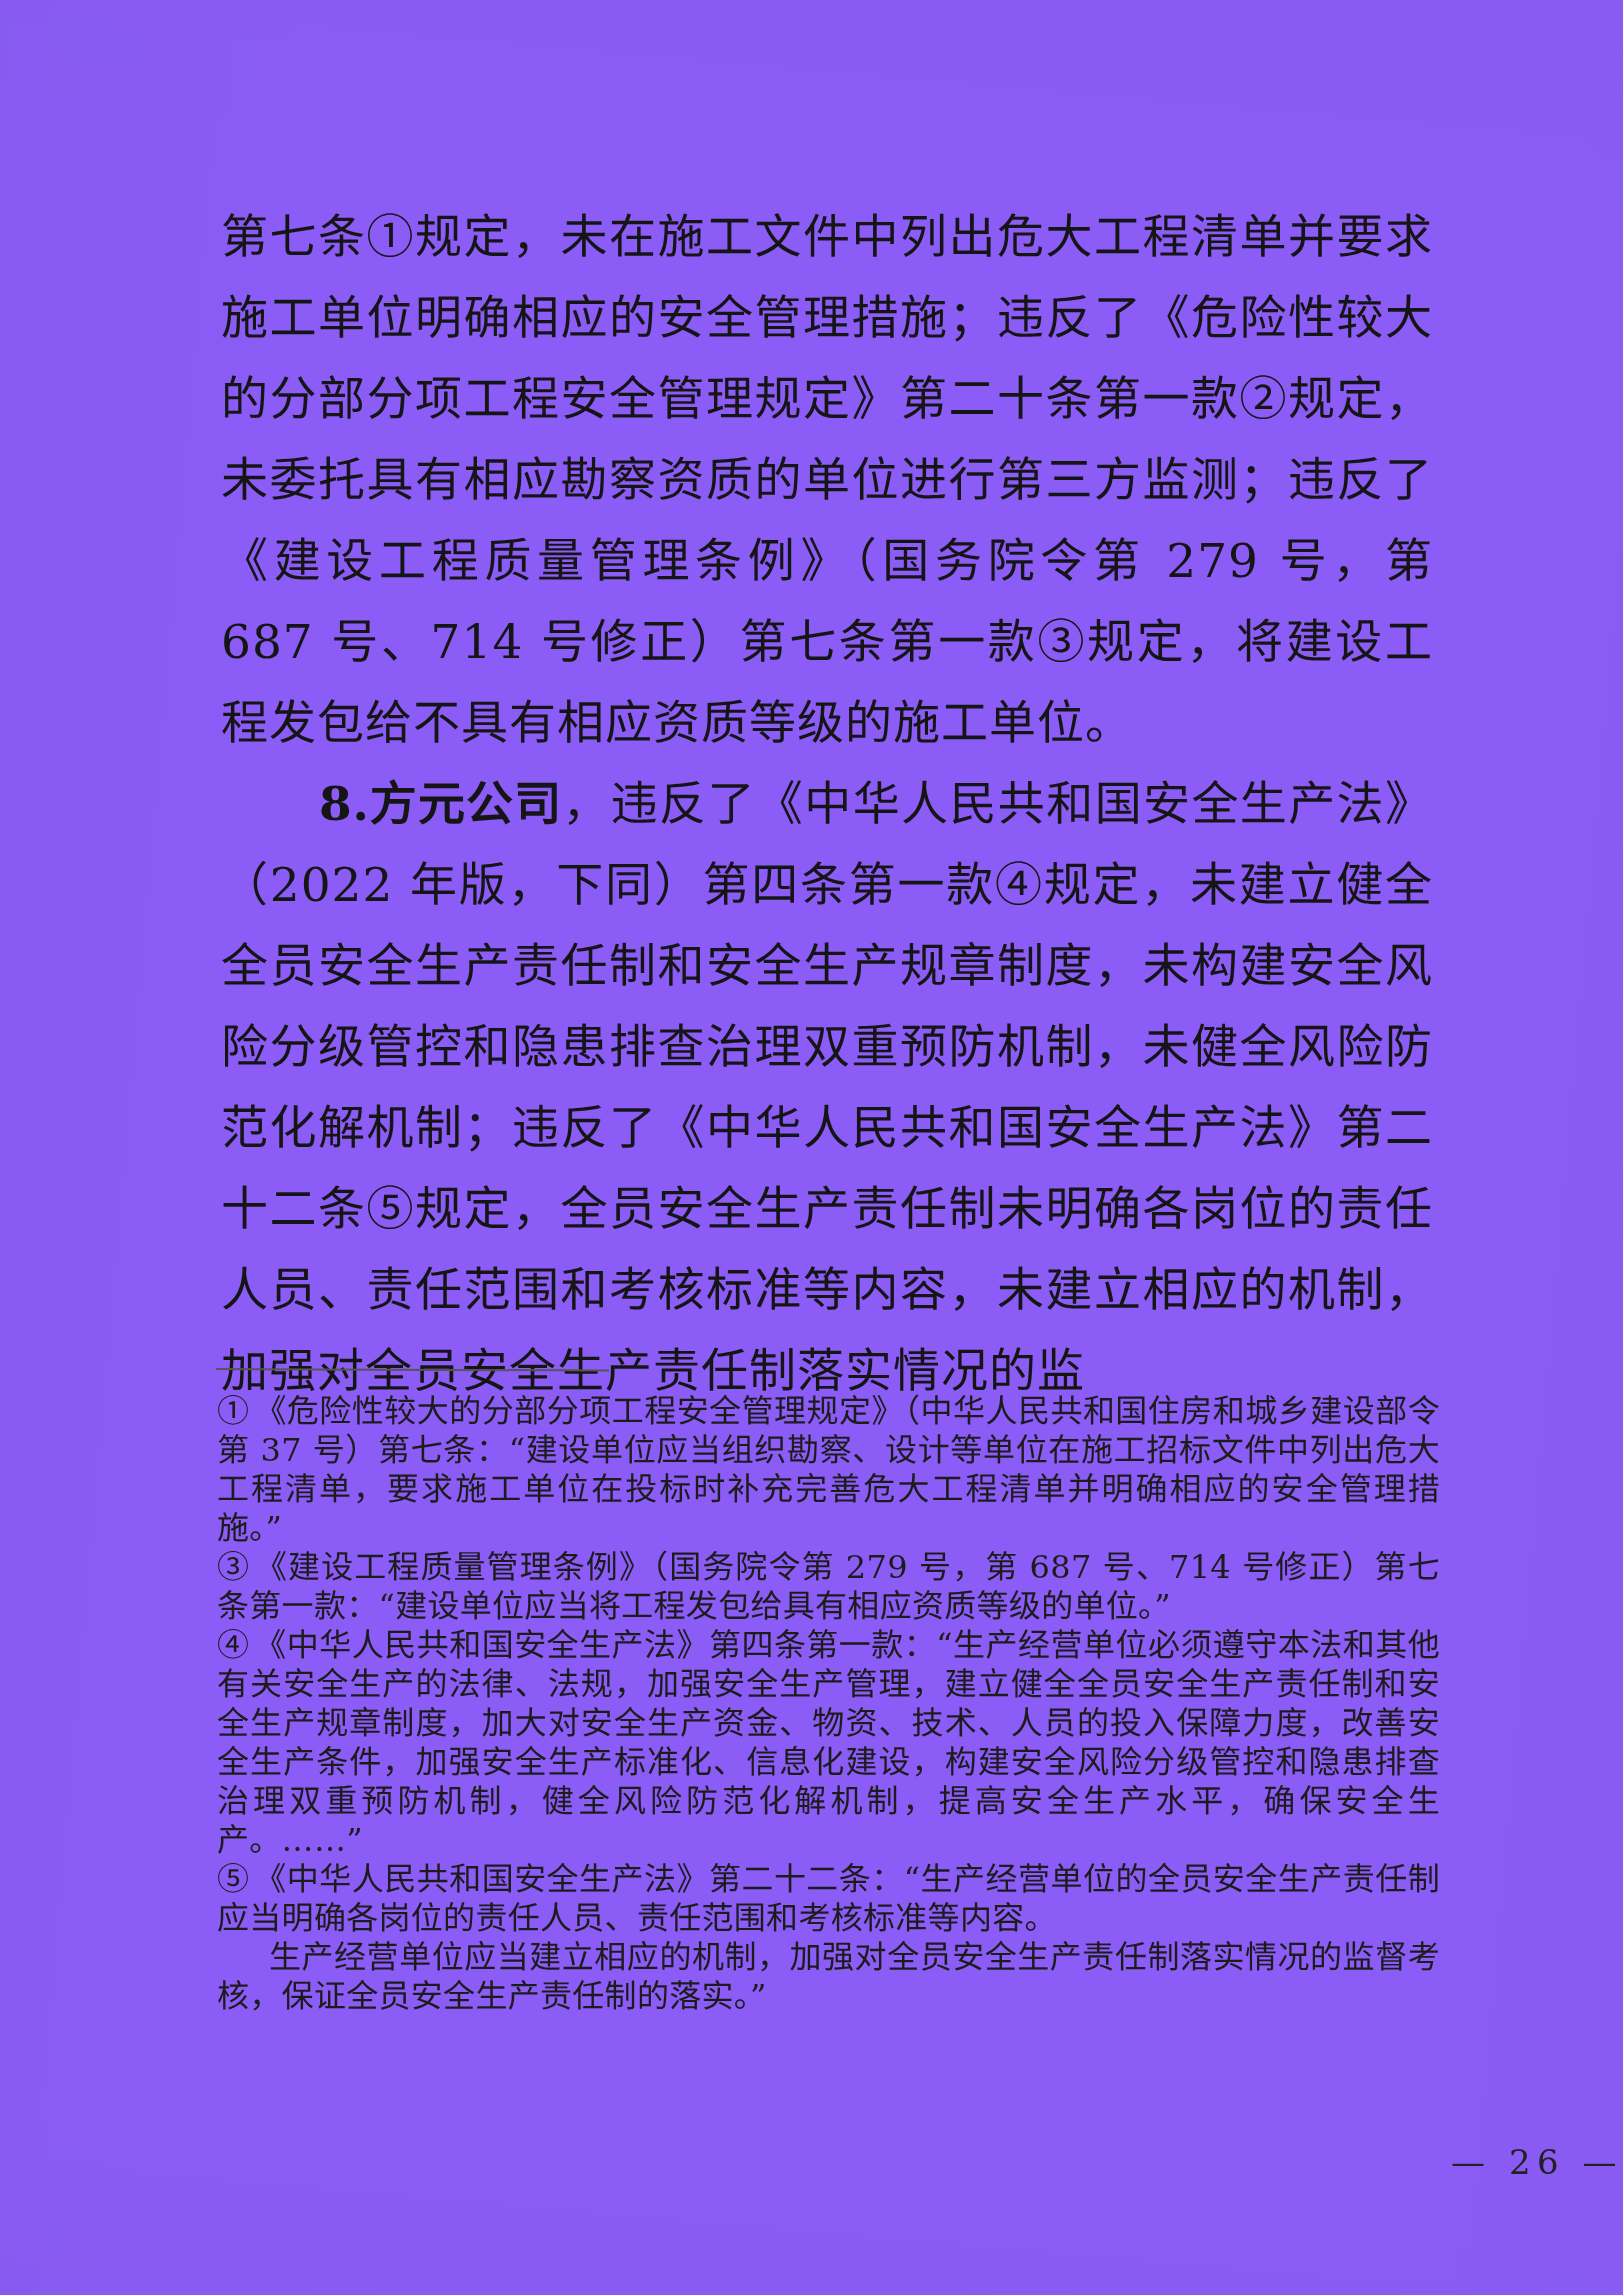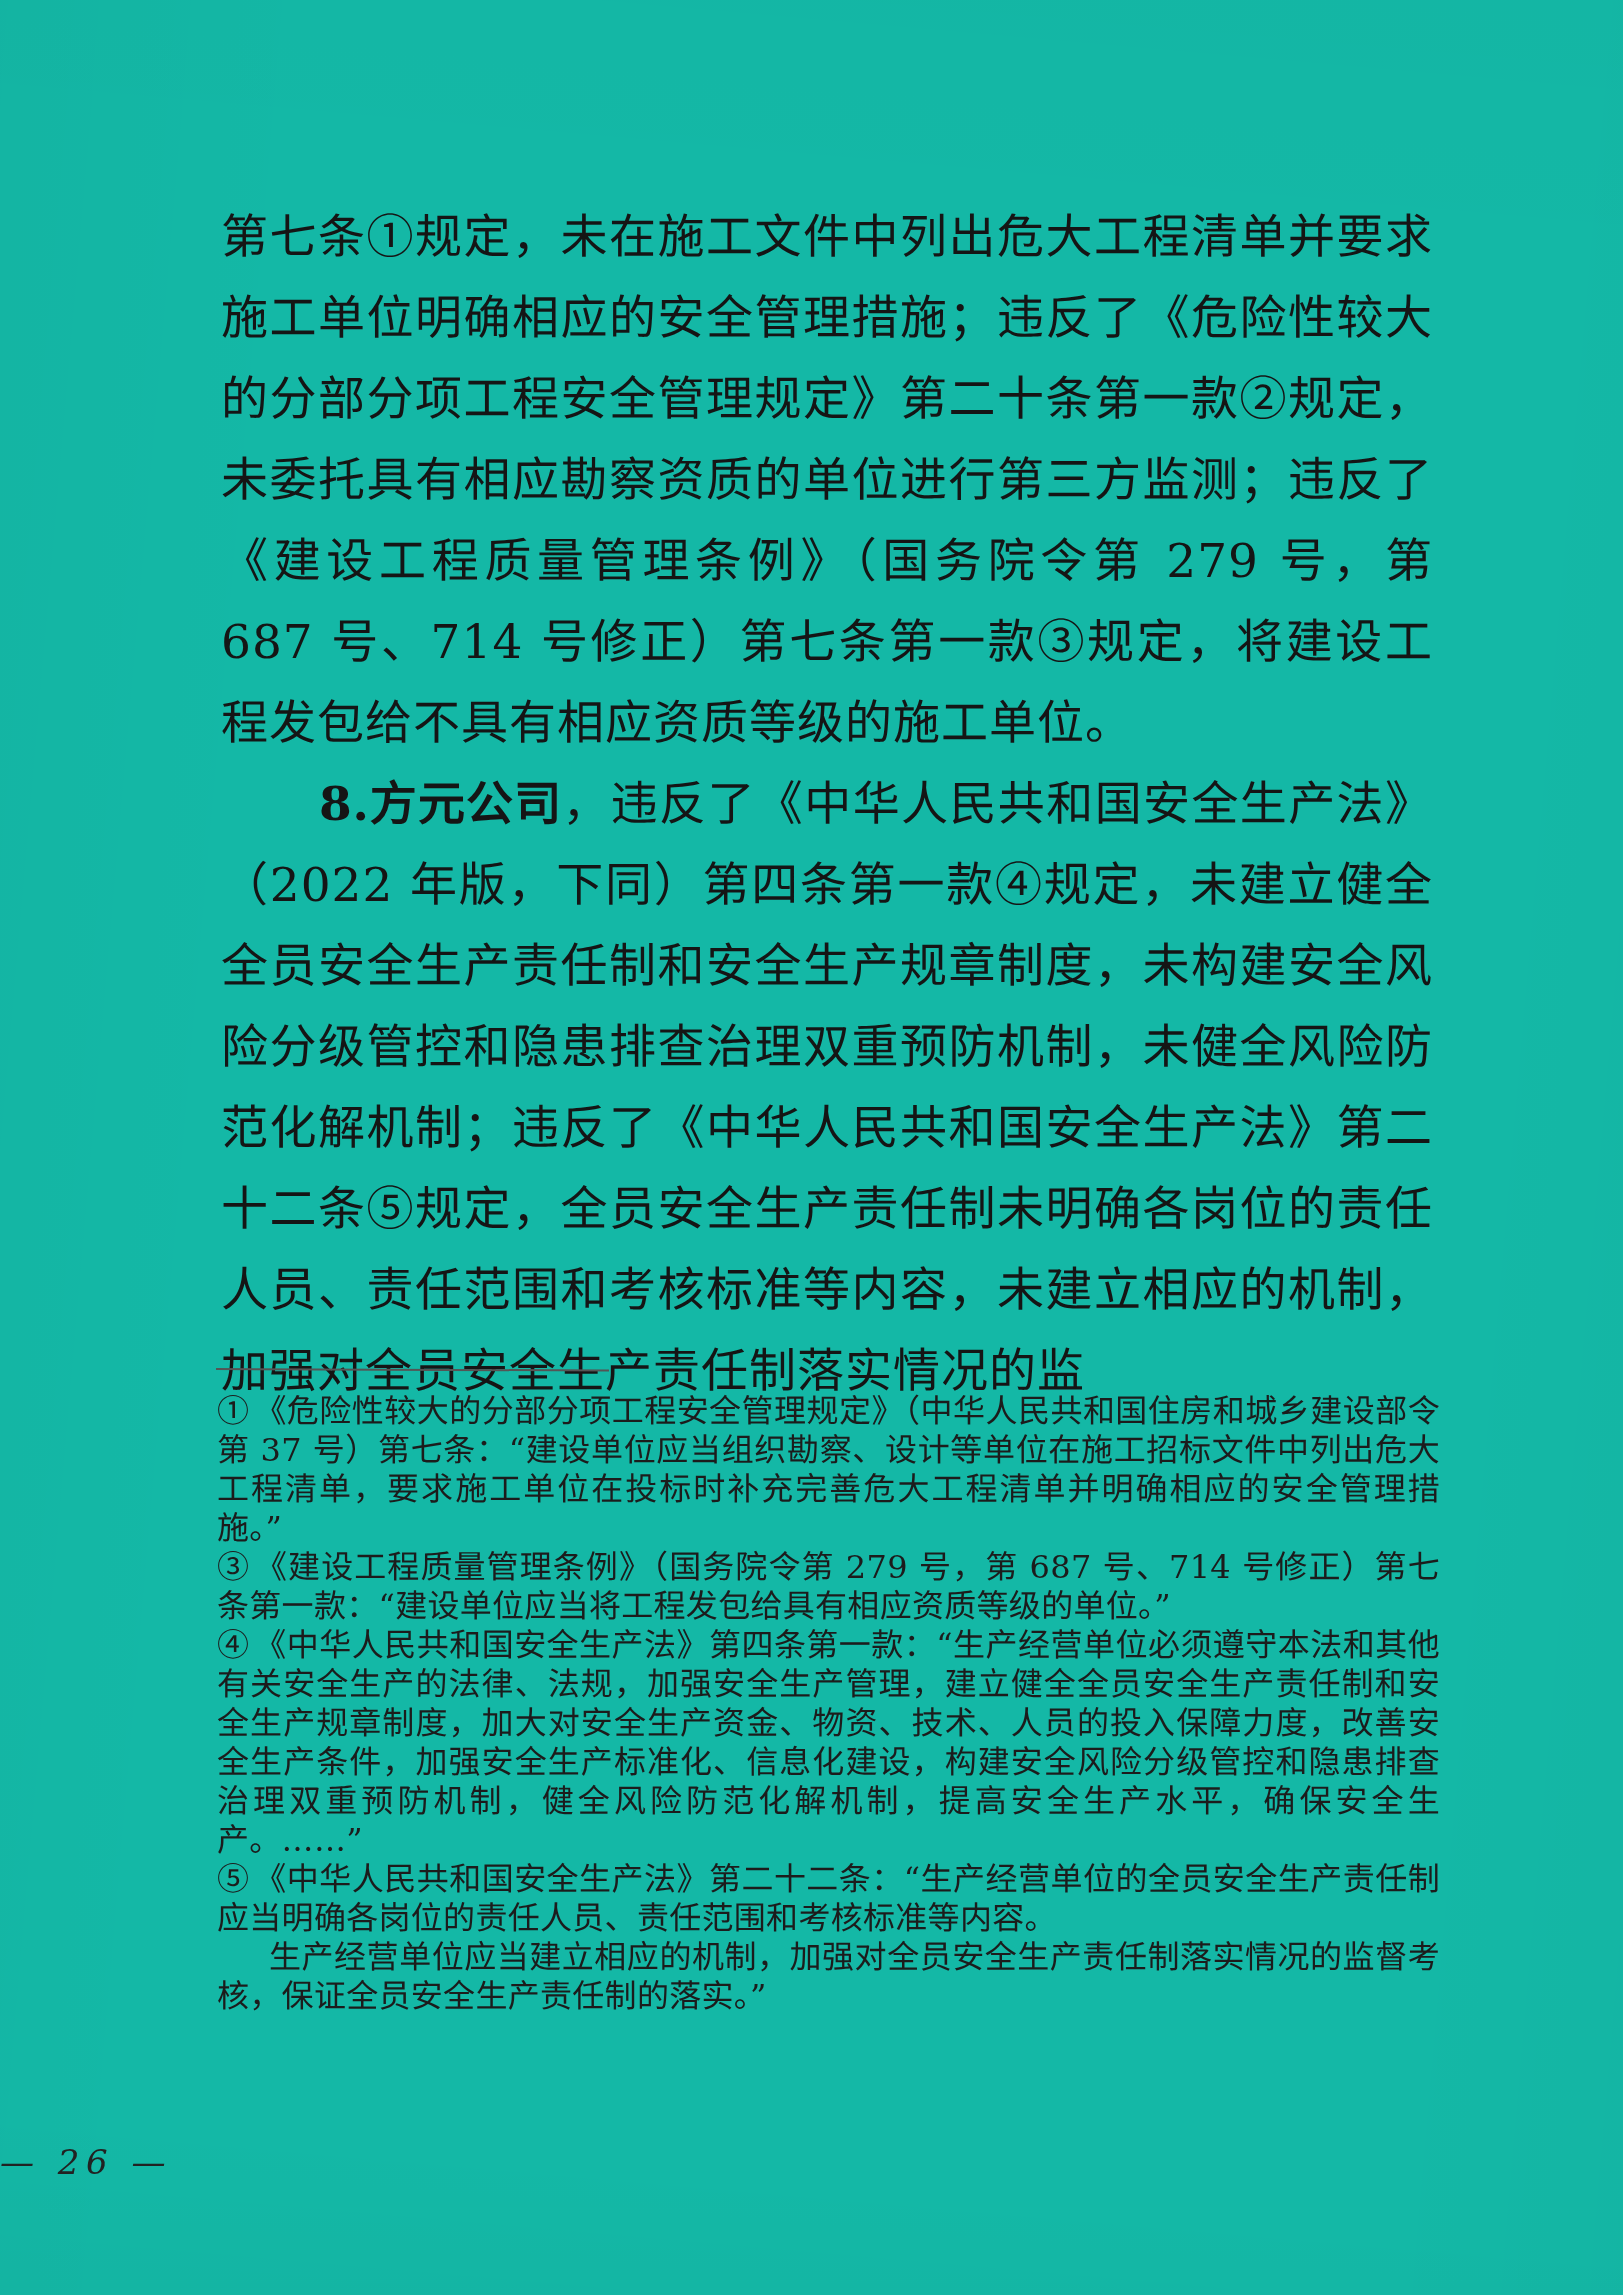--- a/index.html
+++ b/index.html
@@ -5,21 +5,21 @@
 <style>
   html, body {
     margin: 0;
     padding: 0;
     background: #ffffff;
   }
   .page {
     position: relative;
     width: 1623px;
     height: 2295px;
-    background: #14b8a6;
+    background: #8b5cf6;
     font-family: "DejaVu Serif", "Liberation Serif", serif;
     color: #1a1a1a;
     overflow: hidden;
   }
   
   .scan-tint {
     position: absolute;
     inset: 0;
     pointer-events: none;
     background:
@@ -89,25 +89,24 @@
   .fn.sub-indent {
     text-indent: 52px;
   }
 
   
   .page-number {
     position: absolute;
     left: 0;
     right: 0;
     top: 2142px;
-    text-align: left;
+    text-align: right;
     font-size: 34px;
     letter-spacing: 6.5px;
     color: #222;
-    font-style: italic;
   }
 </style>
 </head>
 <body>
 
 <div class="page">
 
   <div class="scan-tint"></div>
 
   <div class="body-block">

